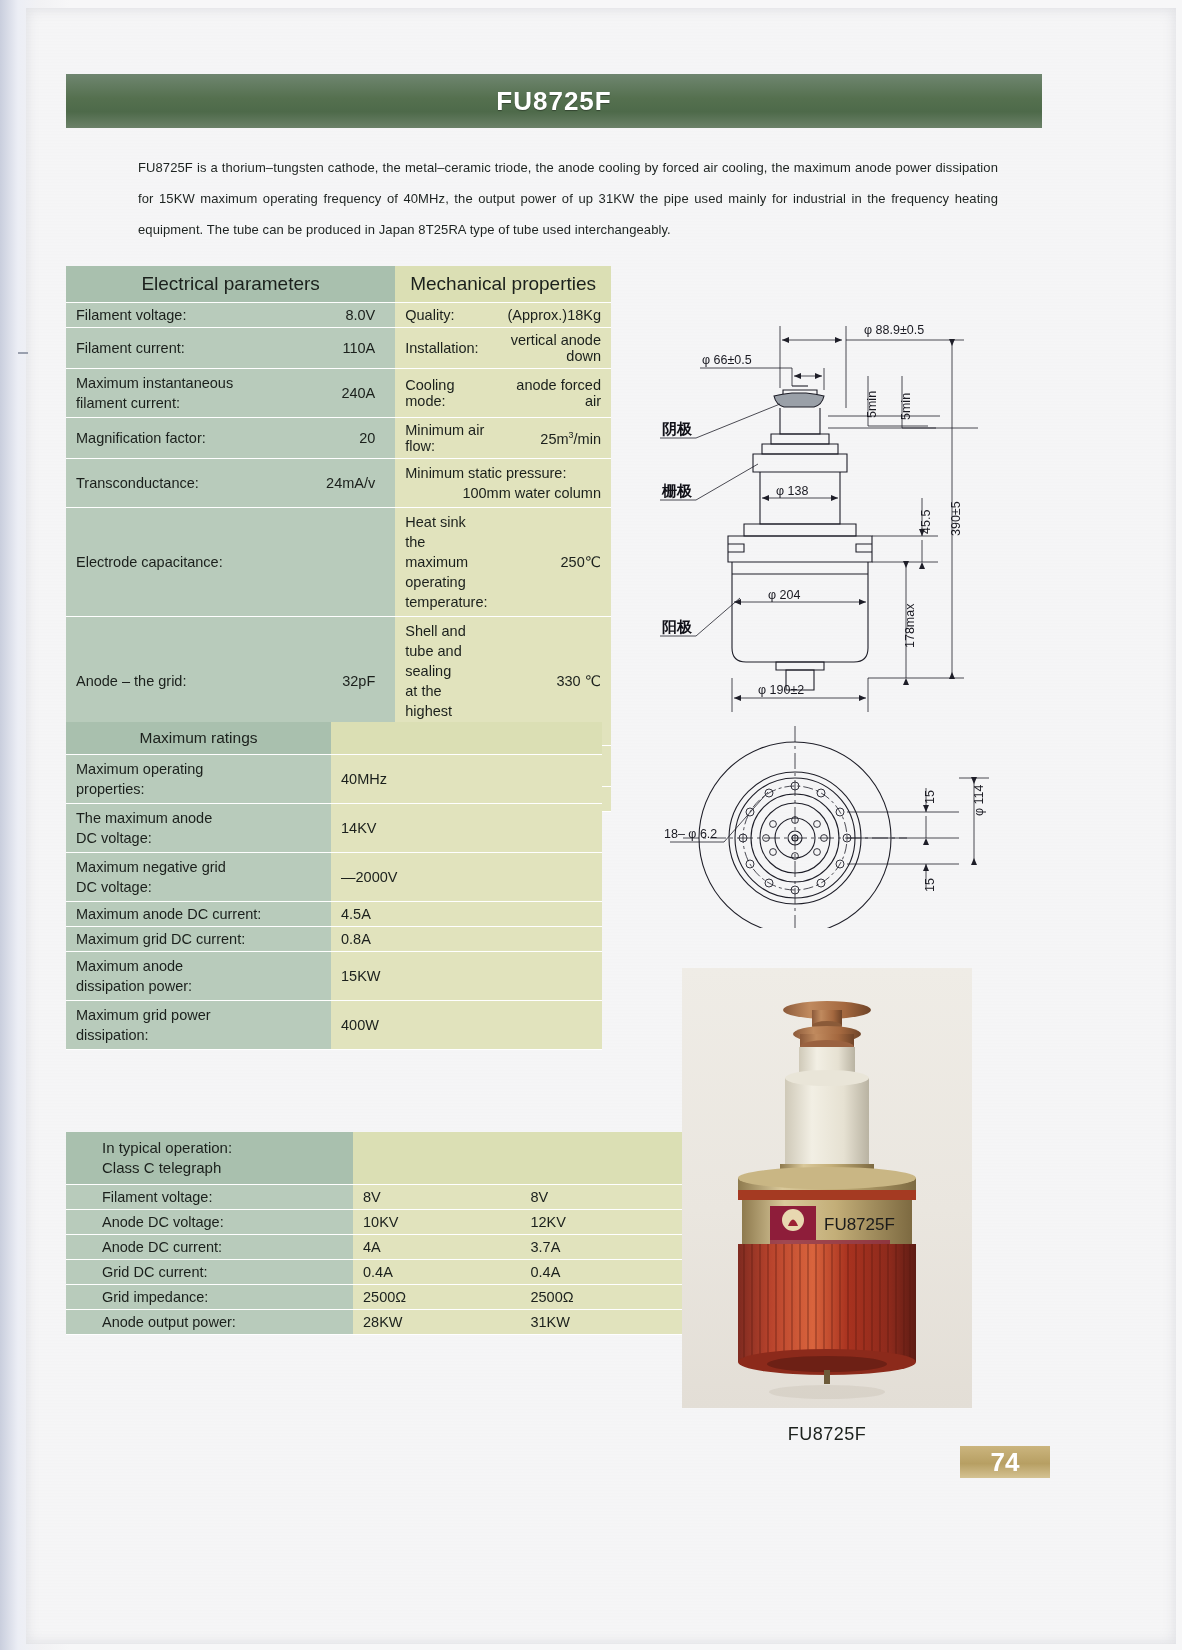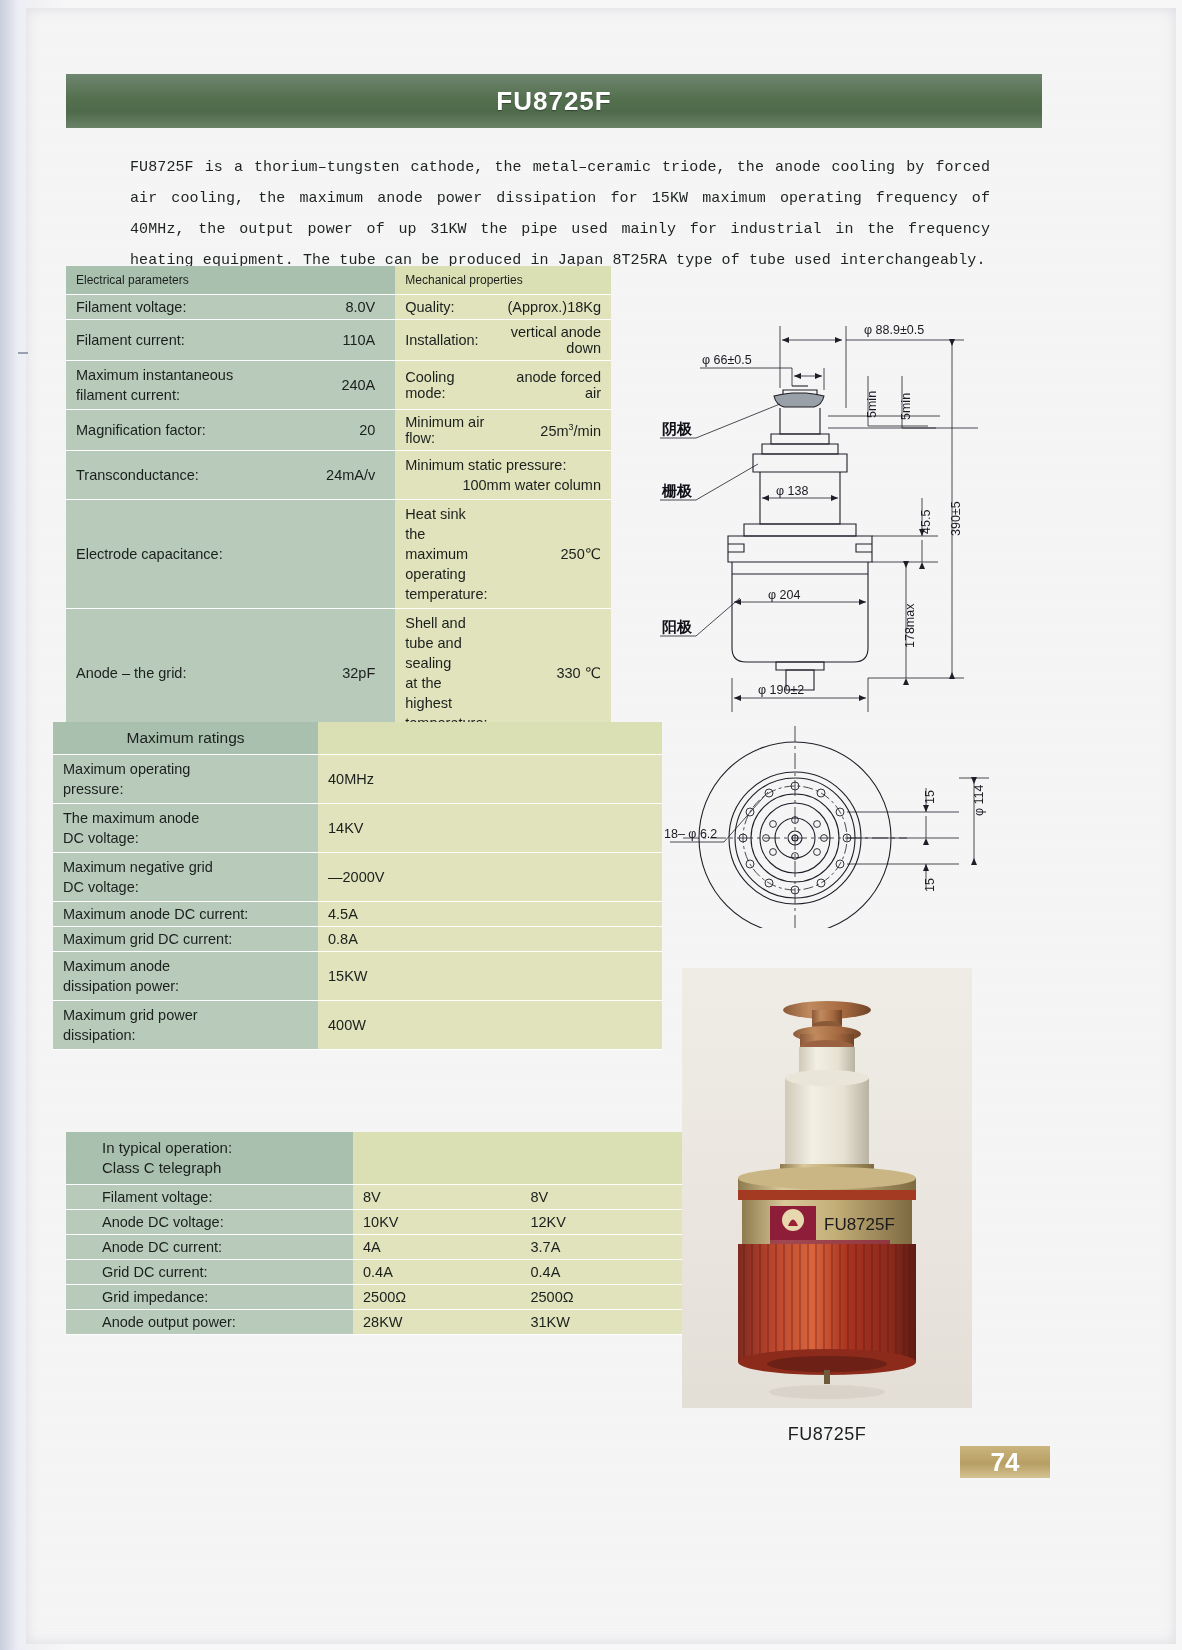--- a/index.html
+++ b/index.html
@@ -30,24 +30,23 @@
     background:linear-gradient(to bottom,#6f8670 0%,#55704f 45%,#4e6a4a 70%,#6b8168 100%);
     display:flex;align-items:center;justify-content:center;
   }
   #banner .title{
     color:#ffffff;font-size:26px;font-weight:bold;letter-spacing:1px;
     text-shadow:0 1px 1px rgba(0,0,0,.35);
   }
 
   
   #intro{
-    position:absolute;left:130px;top:152px;width:860px;
-    font-size:15px;line-height:31px;color:#1d2320;text-align:justify;
+    position:absolute;left:138px;top:152px;width:860px;
+    font-size:13px;line-height:31px;color:#1d2320;text-align:justify;
     letter-spacing:.1px;
-    font-family:Liberation Mono, monospace;
   }
 
   
   .tbl{position:absolute;border-collapse:collapse;}
   .tbl td{
     vertical-align:middle;
     font-size:14.5px;color:#1b201c;
     padding:4px 10px;
     border-bottom:1.6px solid #ffffff;
   }
@@ -55,27 +54,27 @@
   .c-right{background:#e1e3bd;}
   .k{text-align:left;}
   .v{text-align:right;}
   .ctr{}
   .two-line{line-height:20px;}
 
   
   #t1{left:66px;top:266px;width:545px;}
   #t1 .c-left{width:245px;}
   #t1 td.pad-r{padding-right:20px;}
-  #t1 .row-h td{background:#a9c0ae;font-size:12px;padding:7px 10px;}
+  #t1 .row-h td{background:#a9c0ae;text-align:center;font-size:19px;padding:7px 10px;}
   #t1 .row-h td.rt{background:#dbdfb4;}
   .small{font-size:13px;}
   sup{font-size:9px;vertical-align:super;}
 
   
-  #t2{left:53px;top:722px;width:609px;}
+  #t2{left:66px;top:722px;width:536px;}
   #t2 .c-left{width:245px;}
   #t2 .row-h td{background:#a9c0ae;text-align:center;font-size:15.5px;padding:7px 10px;}
   #t2 .row-h td.rt{background:#dbdfb4;}
 
   
   #t3{left:66px;top:1132px;width:622px;}
   #t3 .c-left{width:245px;}
   #t3 .row-h td{background:#a9c0ae;font-size:15px;padding:6px 10px;}
   #t3 .row-h td.rt{background:#dbdfb4;}
 
@@ -189,21 +188,21 @@
 
   <table class="tbl" id="t2">
     <tbody>
         <tr class="row-h">
       <td>Maximum ratings</td>
       <td class="rt"></td>
     </tr>
     <tr>
       <td class="c-left k two-line">
         <div>Maximum operating</div>
-        <div>pressure:</div>
+        <div>properties:</div>
       </td>
       <td class="c-right ctr">40MHz</td>
     </tr>
     <tr>
       <td class="c-left k two-line">
         <div>The maximum anode</div>
         <div>DC voltage:</div>
       </td>
       <td class="c-right ctr">14KV</td>
     </tr>

